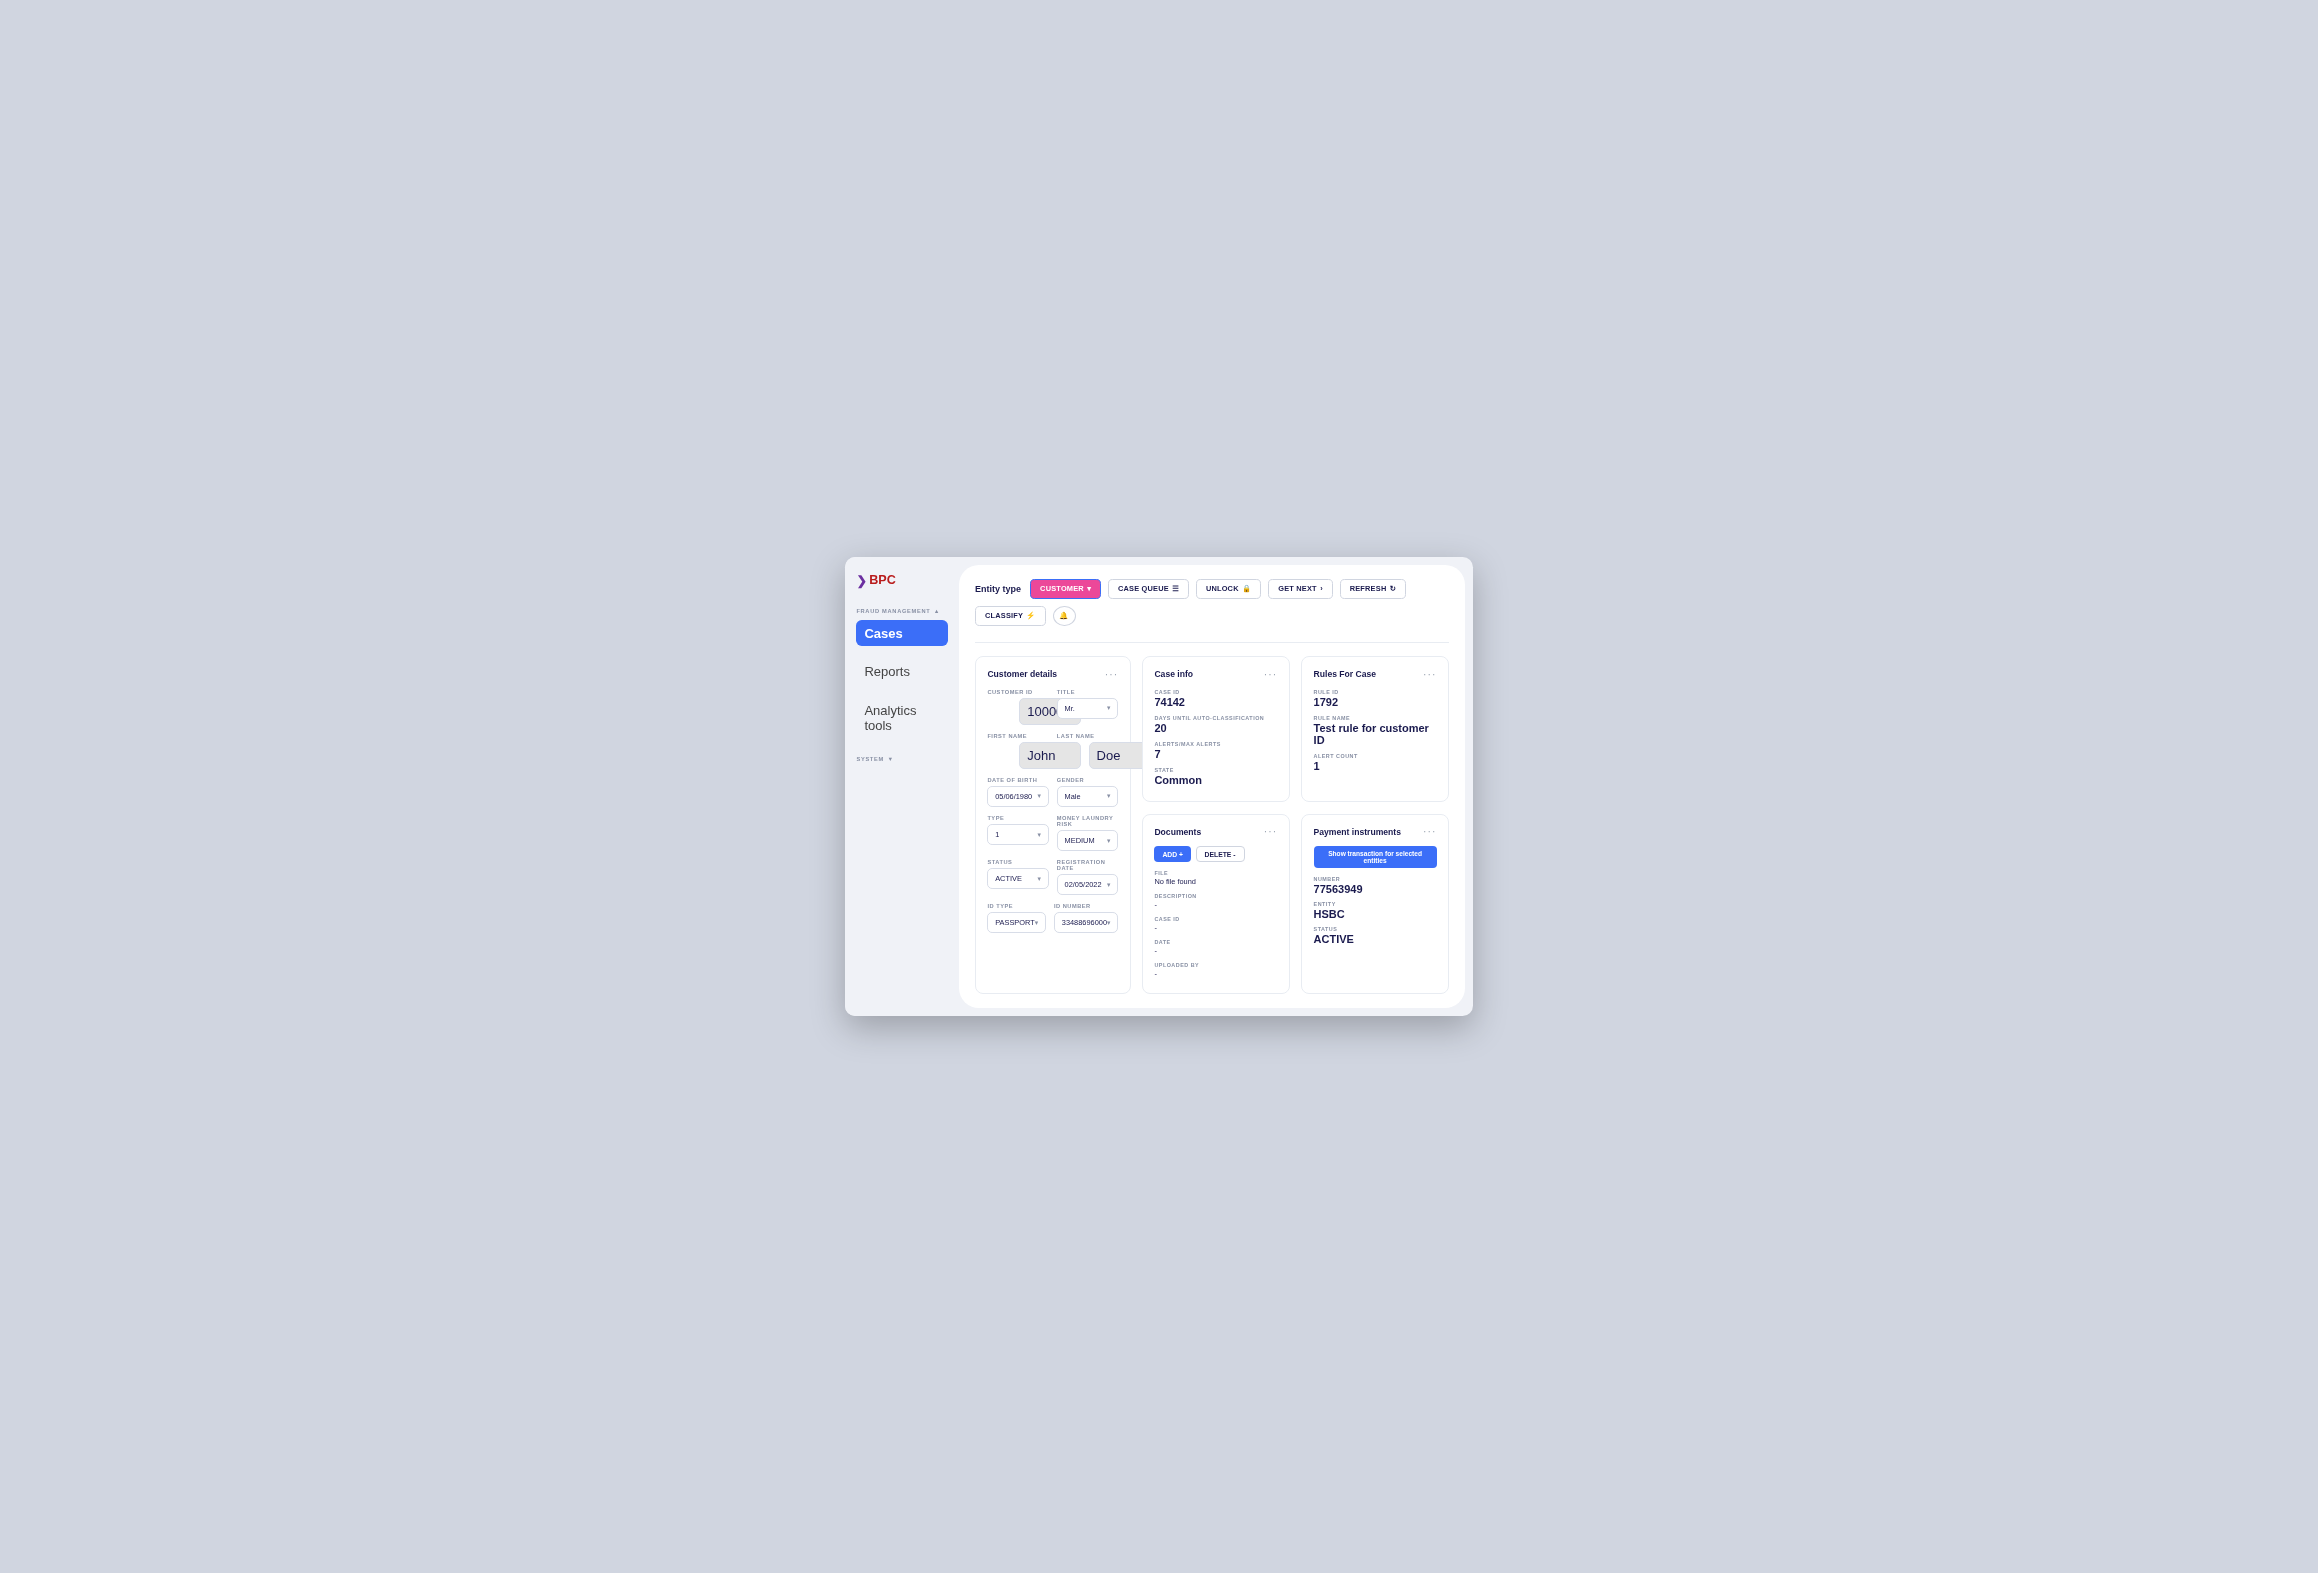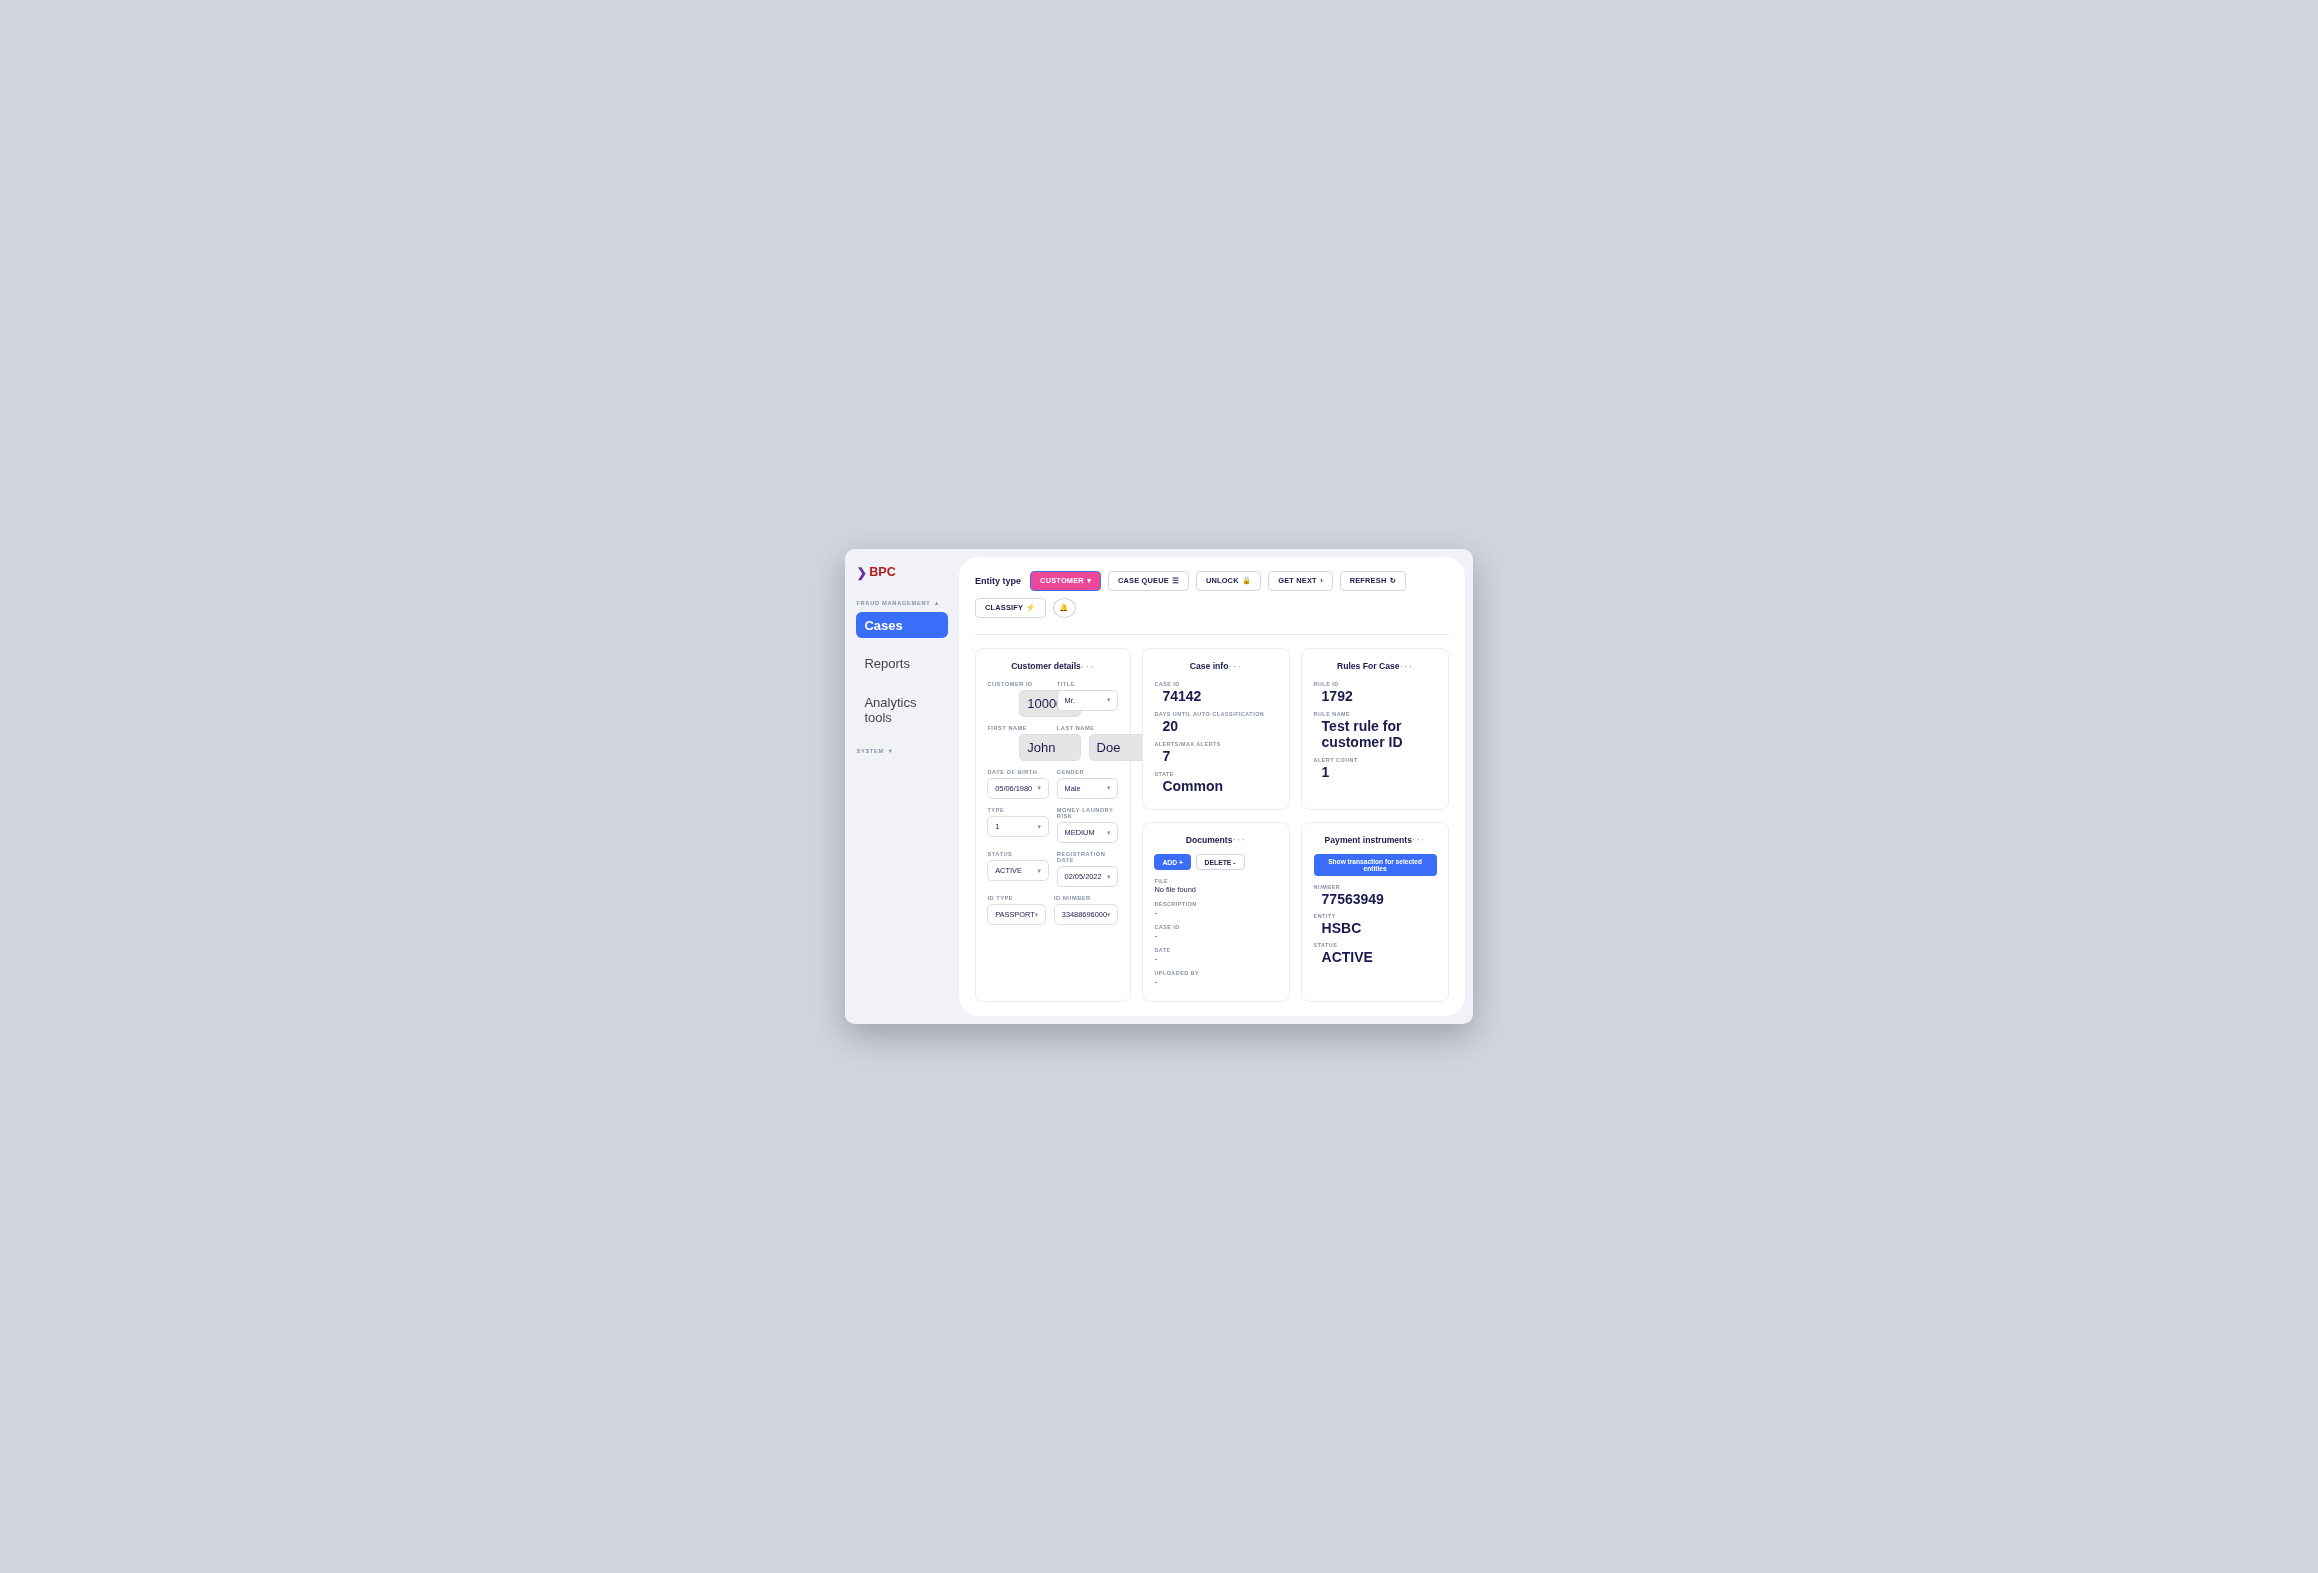--- a/index.html
+++ b/index.html
@@ -137,21 +137,21 @@
     
     .card {
       background: #fff;
       border: 0.9px solid #e8ecf2;
       border-radius: 8px;
       padding: 11.4px 11.4px 9px;
     }
     .card-header {
       display: flex;
       align-items: center;
-      justify-content: center;
+      justify-content: space-between;
       margin-bottom: 9px;
     }
     .card-title {
       font-size: 8.6px;
       font-weight: 700;
       color: #1a1a4e;
     }
     .card-menu {
       color: #9aa3b0;
       font-size: 10.3px;
@@ -203,24 +203,23 @@
     }
     .info-label {
       font-size: 5.4px;
       font-weight: 700;
       letter-spacing: 0.5px;
       color: #8890a4;
       text-transform: uppercase;
       margin-bottom: 1.1px;
     }
     .info-value {
-      font-size: 14px;
-      font-weight: 600;
-      color: #1a1a4e;
-      margin-left: 8px;
+      font-size: 11px;
+      font-weight: 600;
+      color: #1a1a4e;
     }
     
     .doc-btns {
       display: flex;
       gap: 4.6px;
       margin-bottom: 8px;
     }
     .doc-btn-add {
       background: #3b6ef8;
       color: #fff;

